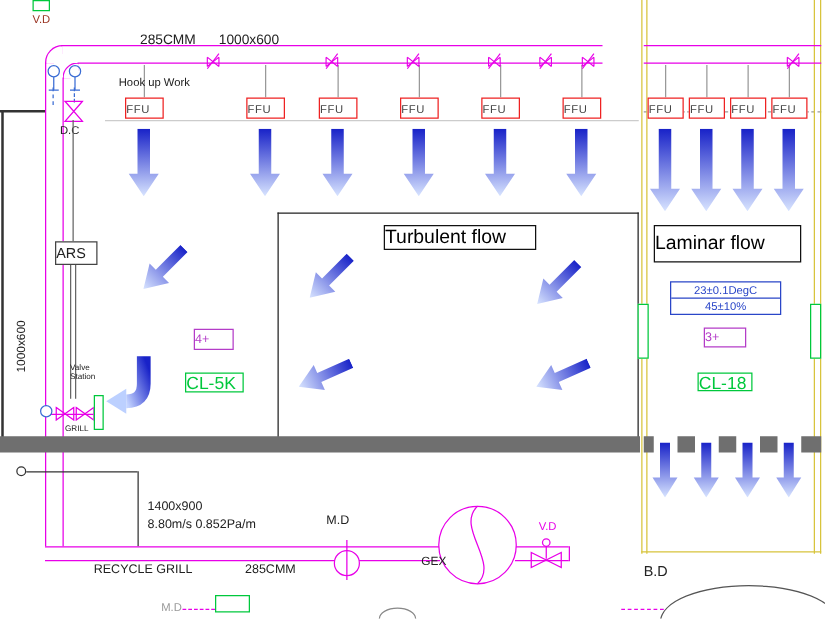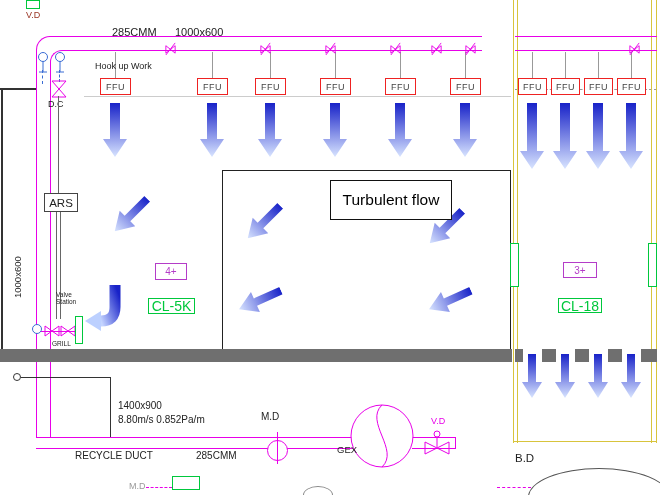--- a/index.html
+++ b/index.html
@@ -11,21 +11,21 @@
   .hl{position:absolute;height:1px;background:var(--magenta,#e800e8)}
   .gray{background:#999}
   .dark{background:#333}
   .lgray{background:#ccc}
   .ink{background:#666}
   .yellow{background:var(--yellow,#d8c43c)}
   .hdash{position:absolute;height:0;border-top:1px dashed var(--magenta,#e800e8)}
   .gdash{position:absolute;height:0;border-top:1px dashed #999}
   .bdash{position:absolute;width:0;border-left:1px dashed #3a6cd4}
   .arc{position:absolute;border-left:1px solid var(--magenta,#e800e8);border-top:1px solid var(--magenta,#e800e8)}
-  .box{position:absolute;background:#fff;display:flex;align-items:center;justify-content:center}
+  .box{position:absolute;background:#fff;display:flex;align-items:center;}
   .ffu{border:1px solid var(--red,#ee2222);font-size:9px;color:#444;letter-spacing:.5px}
   .roomlabel{border:1px solid #111;font-size:15.5px;color:#000}
   .condbox{position:absolute;background:#fff;border:1px solid var(--annotation-blue,#2a46c8);
            color:var(--annotation-blue,#2a46c8);font-size:9px;text-align:center;line-height:12px}
   .condbox .l1{border-bottom:1px solid var(--annotation-blue,#2a46c8)}
   .countbox{border:1px solid var(--purple,#b43cc8);color:var(--purple,#b43cc8);font-size:10px}
   .classbox{border:1px solid var(--green,#00c83c);color:var(--green,#00c83c);font-size:14px}
   .greenrect{position:absolute;background:#fff;border:1px solid var(--green,#00c83c)}
   .floor{position:absolute;top:349px;height:13px;background:var(--floor-gray,#6f6f6f)}
   .txt{position:absolute;white-space:nowrap;color:#222}
@@ -241,24 +241,31 @@
   <svg class="abs" style="left:587px;top:354px" width="22" height="44">
       <use href="#arrC"></use>
     </svg>
   <svg class="abs" style="left:620px;top:354px" width="22" height="44">
       <use href="#arrC"></use>
     </svg>
 
   <div class="greenrect" style="left:510px;top:243px;width:9px;height:44px"></div>
   <div class="greenrect" style="left:648px;top:243px;width:9px;height:44px"></div>
 
-  <div class="box roomlabel" style="left:330px;top:180px;width:122px;height:40px">
+  <div class="box roomlabel" style="left:307px;top:180px;width:122px;height:20px">
       <span>Turbulent flow</span>
     </div>
-
+  <div class="box roomlabel" style="left:523px;top:180px;width:118px;height:30px">
+      <span>Laminar flow</span>
+    </div>
+
+  <div class="condbox" style="left:536px;top:225px;width:89px">
+    <div class="l1">23±0.1DegC</div>
+    <div>45±10%</div>
+  </div>
 
   <div class="box countbox" style="left:155px;top:263px;width:32px;height:17px">
       <span>4+</span>
     </div>
   <div class="box countbox" style="left:563px;top:262px;width:34px;height:16px">
       <span>3+</span>
     </div>
 
   <div class="box classbox" style="left:148px;top:298px;width:47px;height:16px">
       <span>CL-5K</span>
@@ -323,21 +330,21 @@
     <circle cx="32" cy="32" r="31" fill="#fff" stroke="#e800e8"></circle>
     <path d="M32,1 C14,18 50,46 32,63" fill="none" stroke="#e800e8"></path>
   </svg>
   <span class="txt" style="left:337px;top:444px;font-size:9.5px">GEX</span>
 
   <span class="txt" style="left:431px;top:416px;font-size:9px;color:var(--magenta,#e800e8)">V.D</span>
   <svg class="abs" style="left:424px;top:430px" width="26" height="26">
       <use href="#vdvalve"></use>
     </svg>
 
-  <span class="txt" style="left:75px;top:450px;font-size:10px">RECYCLE DUCT</span>
+  <span class="txt" style="left:75px;top:450px;font-size:10px">RECYCLE GRILL</span>
   <span class="txt" style="left:196px;top:450px;font-size:10px">285CMM</span>
   <span class="txt" style="left:515px;top:452px;font-size:11.5px">B.D</span>
 
   <span class="txt" style="left:129px;top:481px;font-size:9px;color:#999">M.D</span>
   <div class="greenrect" style="left:172px;top:476px;width:28px;height:14px"></div>
   <div class="hdash" style="left:146px;top:487px;width:26px"></div>
   <div class="hdash" style="left:497px;top:487px;width:34px"></div>
   <div class="abs" style="left:303px;top:486px;width:30px;height:18px;border:1px solid #888;border-radius:50%"></div>
   <div class="abs" style="left:528px;top:468px;width:142px;height:58px;border:1px solid #555;border-radius:50%;background:#fff"></div>
 

